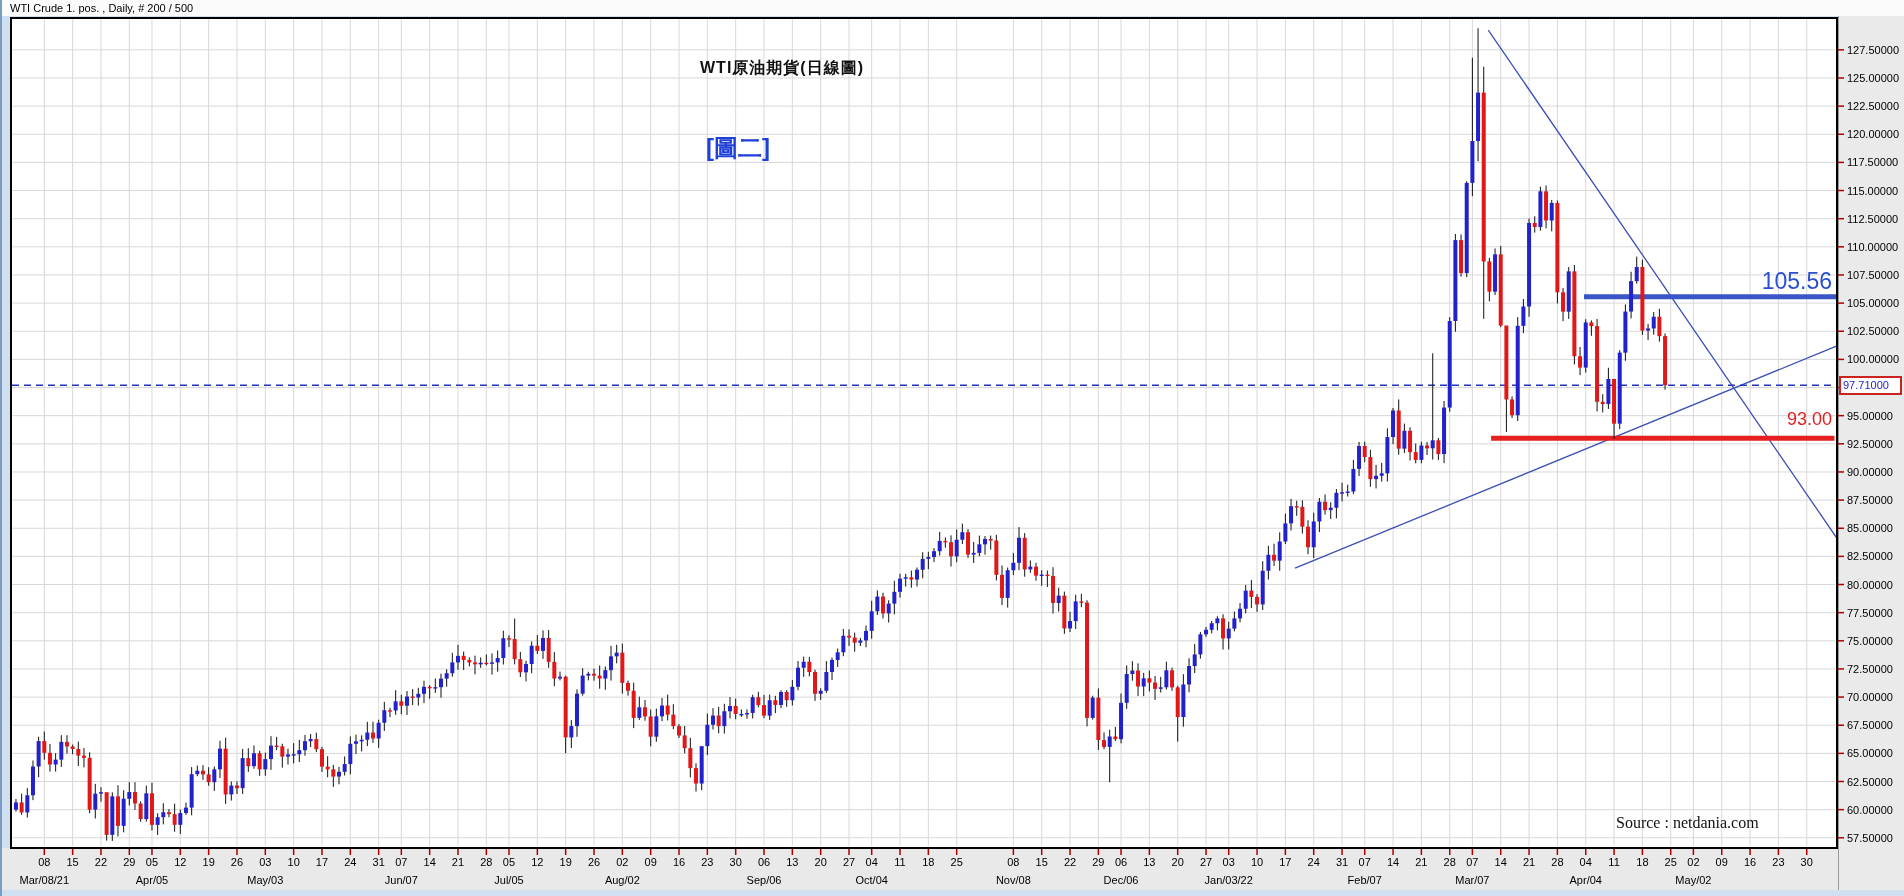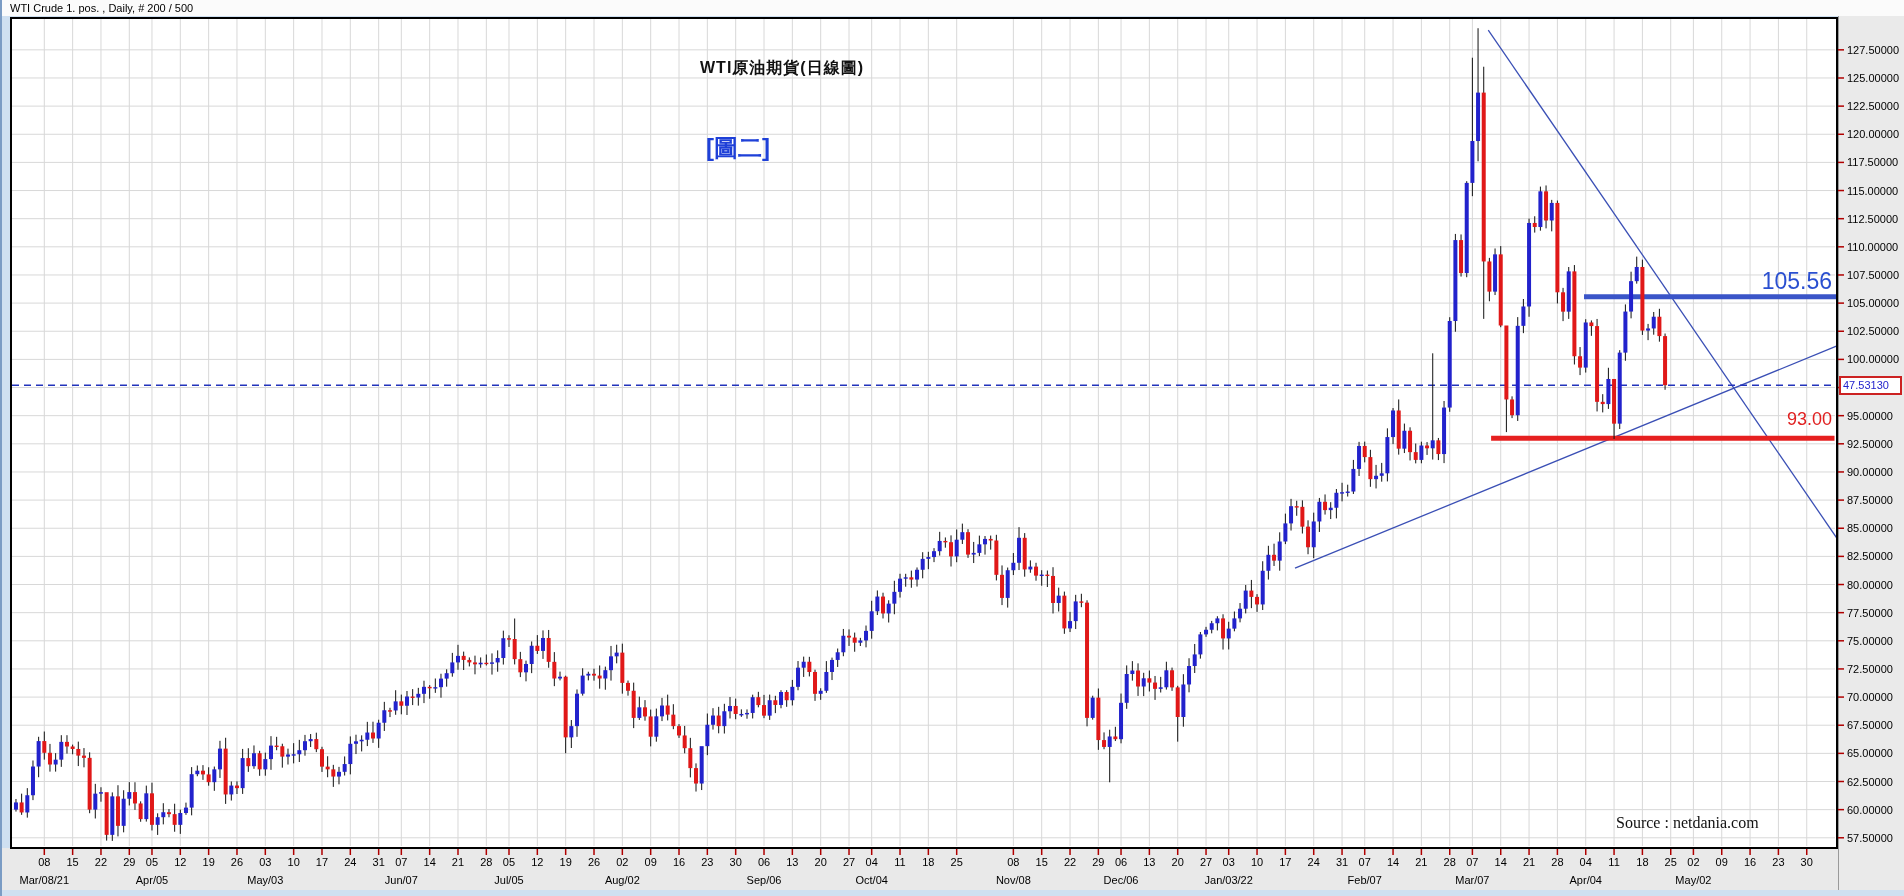--- a/index.html
+++ b/index.html
@@ -920,13 +920,13 @@
     <line x1="1665.067" y1="333.5008847148497" x2="1665.067" y2="389.7823601469989" stroke="#111111" stroke-width="1"></line>
     <rect x="1663.067" y="336.08983258472864" width="4" height="49.07744657683406" fill="#e01818"></rect>
     <rect x="11" y="18" width="1826" height="830" fill="none" stroke="#000000" stroke-width="2"></rect>
   </svg>
 
 <div id="chart-title" class="abs txt">WTI原油期貨(日線圖)</div>
 <div id="chart-subtitle" class="abs txt">[圖二]</div>
 <div id="source-note" class="abs txt">Source : netdania.com</div>
 <div id="res-label" class="abs txt" style="top: 267.805px;">105.56</div>
 <div id="sup-label" class="abs txt" style="top: 409.184px;">93.00</div>
-<div id="last-price-box" class="abs txt" style="top: 375.667px;">47.53130</div>
+<div id="last-price-box" class="abs txt" style="top: 375.667px;">97.71000</div>
 
 </body></html>

